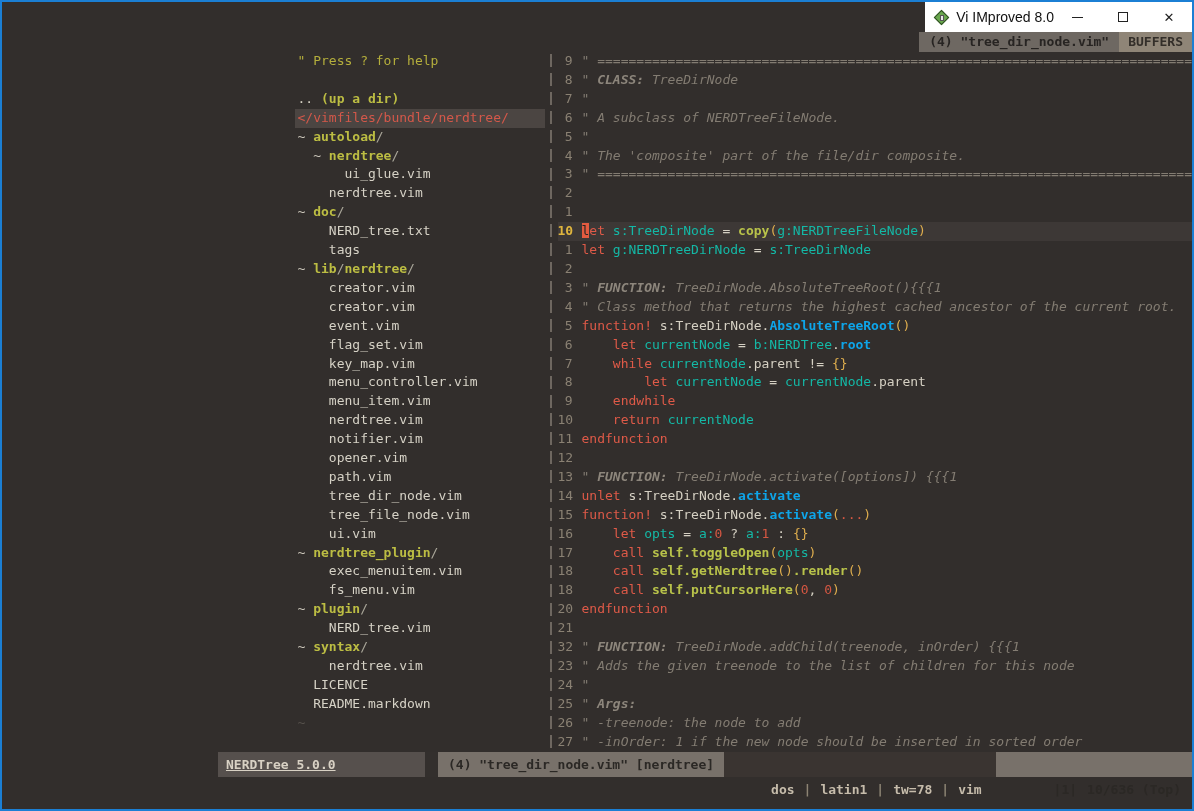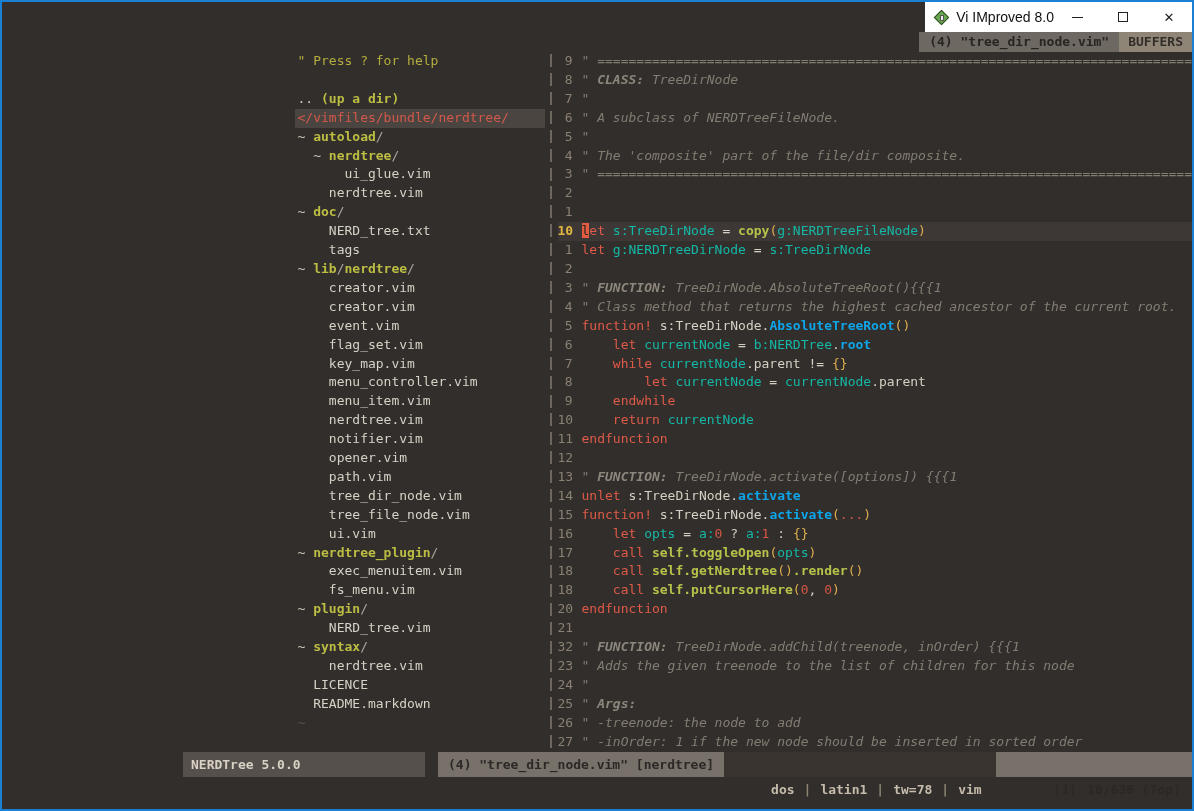--- a/index.html
+++ b/index.html
@@ -61,21 +61,21 @@
   .tk-cur{ background:#e35b40; color:#2a2422; }
   .tk-h  { color:#b4ae3c; }
   .tk-dir{ color:#bcbd43; font-weight:bold; }
   .tk-sl { color:#aaa79a; }
   .tk-fi { color:#d6d2c6; }
   .tk-r  { color:#d4584a; }
   .tk-tl { color:#c9c4b8; }
   .tk-nt { color:#55504b; }
   
   .statusline { height:25px; flex:none; display:flex; font-weight:bold; line-height:25px; white-space:pre; }
-  .st-tree { width:242px; flex:none; background:#56504d; color:#d8d1c4; padding-left:8px; }
+  .st-tree { width:207px; flex:none; background:#56504d; color:#d8d1c4; padding-left:8px;text-decoration:underline; }
   .st-gap  { width:13px; flex:none; background:#332f2d; }
   .st-file { background:#78716a; color:#2b2825; padding:0 10px; }
   .st-mid  { flex:1; background:#3a3431; color:#c6bcab; text-align:right; padding-right:14px; }
   .st-mid .pipe { color:#8d8474; margin:0 9px; }
   .st-pos  { background:#78716a; color:#2b2825; padding:0 11px; flex:none; }
   .st-pos .badge { margin-right:10px; }
   
   .cmdline { flex:1; background:#282625; }
 </style>
 </head>

